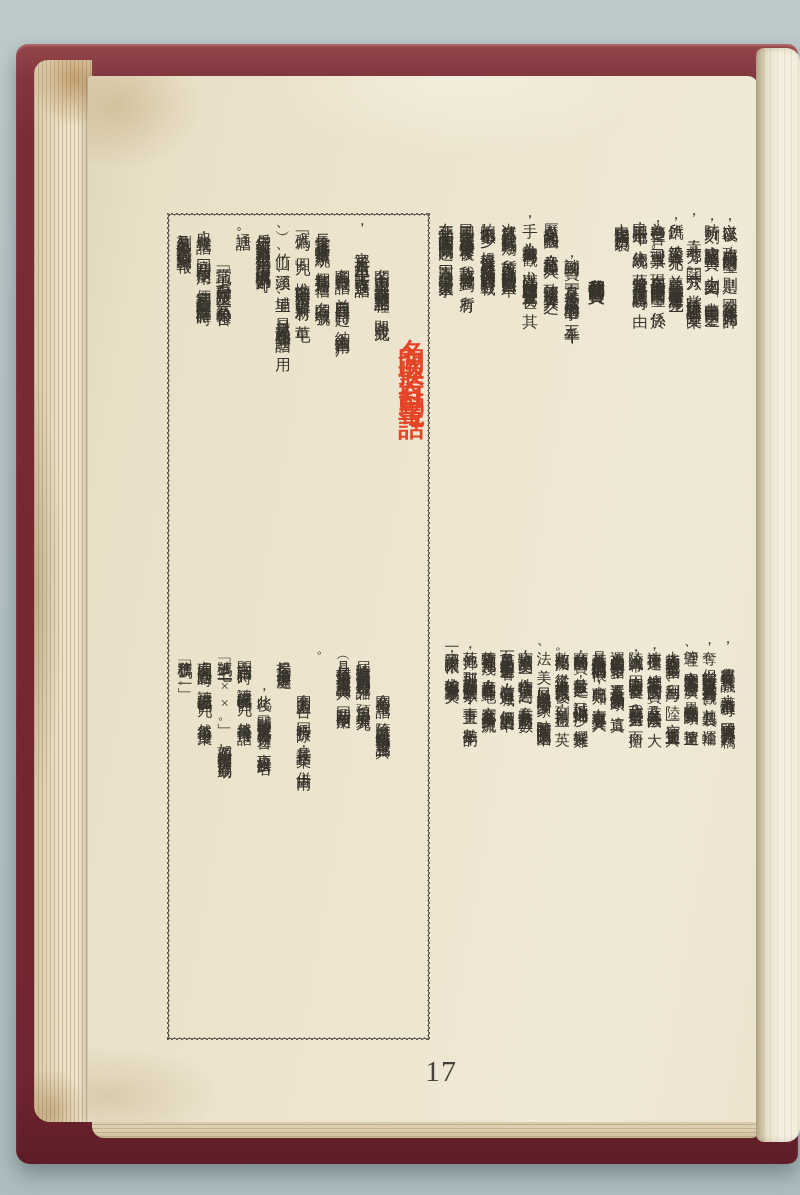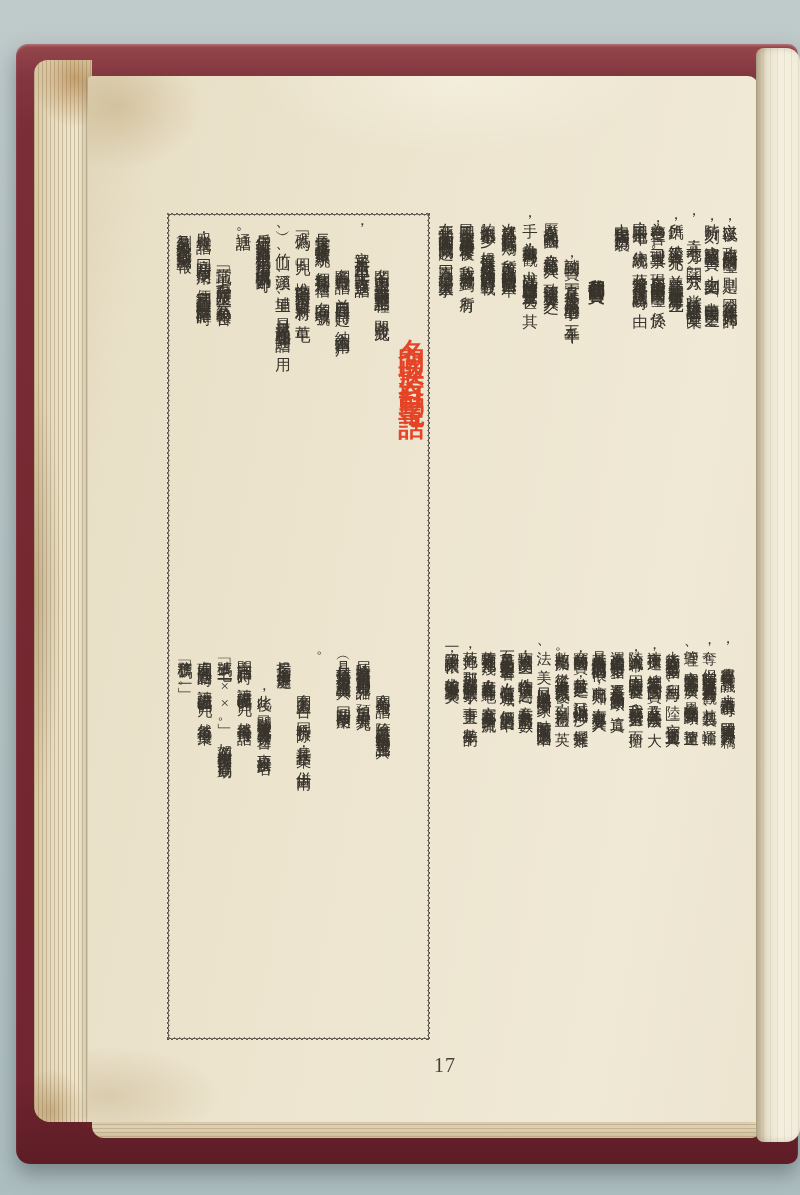--- a/index.html
+++ b/index.html
@@ -91,21 +91,21 @@
   .treasure-p2  {left:441px;top:639px;width:296px;height:404px;font-size:15px;line-height:18.4px;letter-spacing:1.6px;}
   .phone-title{
     left:394px;top:318px;width:34px;height:300px;
     font-size:26px;font-weight:700;letter-spacing:10.5px;line-height:34px;
     color:#e54427;
   }
   .phone-p1{left:174px;top:221px;width:218px;height:410px;font-size:15.5px;line-height:19.8px;letter-spacing:2.1px;}
   .phone-p2{left:174px;top:649px;width:218px;height:392px;font-size:15px;line-height:19.8px;letter-spacing:1.8px;}
   .pagenum{
     position:absolute;left:425px;top:1054px;width:40px;
-    font-size:20px;color:#45413a;text-align:center;letter-spacing:1px;
+    font-size:30px;color:#45413a;letter-spacing:1px;
   }
 </style>
 </head>
 <body>
 
 <div class="scene">
 
   <div class="cover"></div>
   <div class="stack"></div>
   <div class="stack-bottom"></div>

